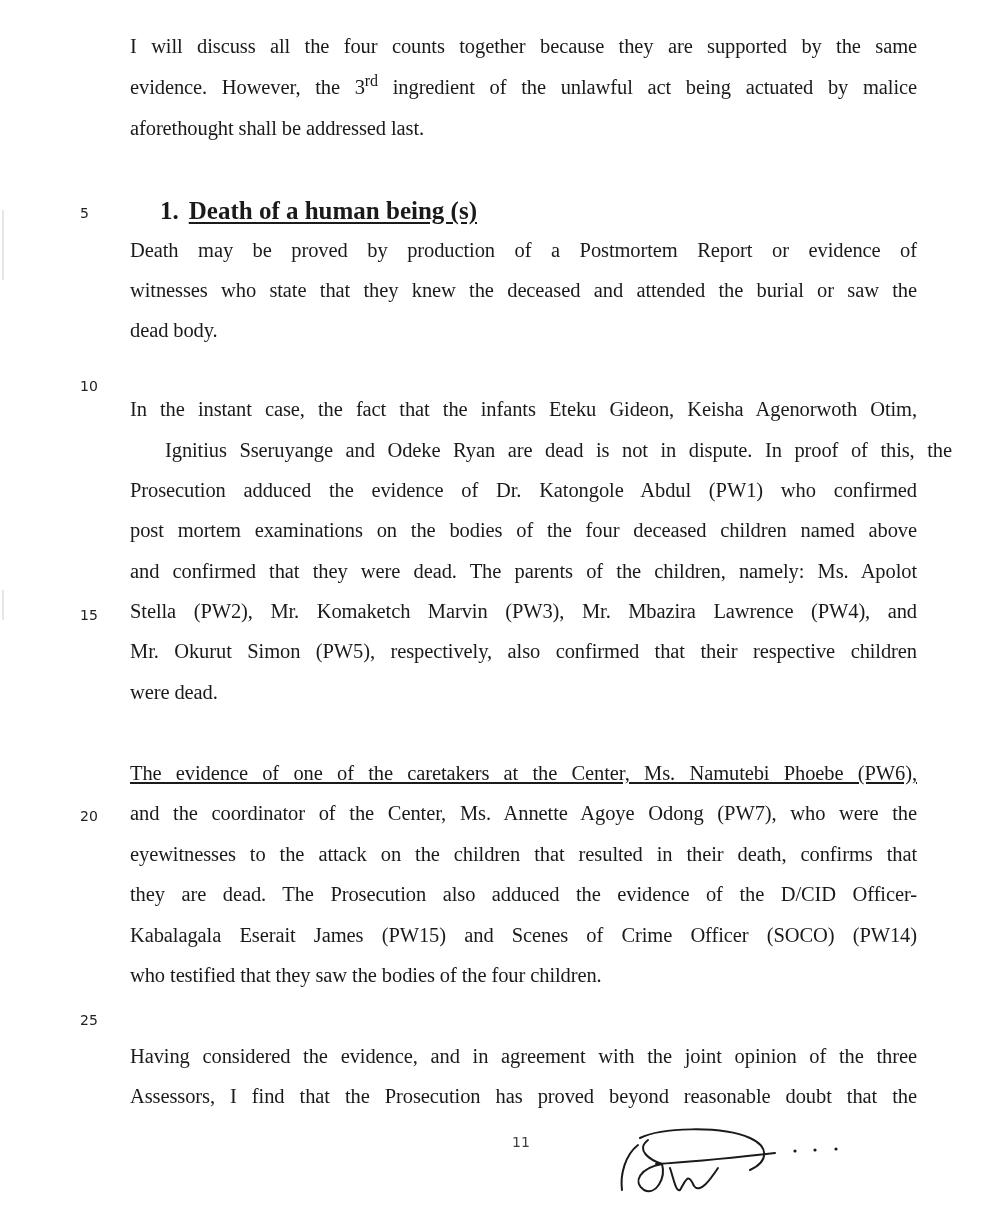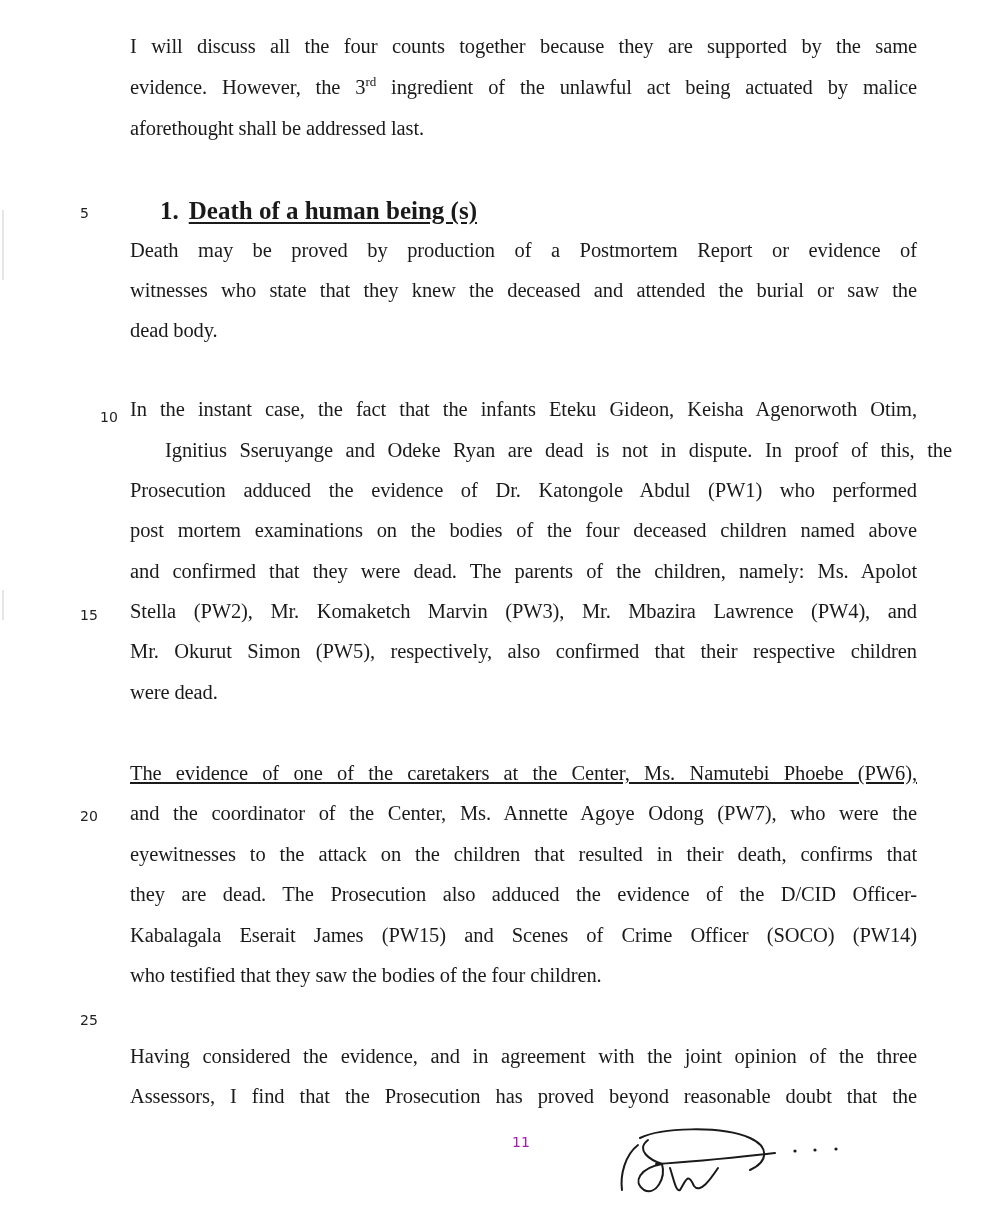--- a/index.html
+++ b/index.html
@@ -45,28 +45,28 @@
   }
   .heading {
     position: absolute;
     left: 160px;
     font-size: 25px;
     font-weight: bold;
     line-height: 24px;
   }
   .heading .num { margin-right: 10px; }
   .heading .title { text-decoration: underline; text-underline-offset: 3px; }
-  sup { font-size: 13px; line-height: 0; vertical-align: super; }
+  sup { font-size: 16px; line-height: 0; vertical-align: super; }
   .page-number {
     position: absolute;
     left: 512px;
     top: 1134px;
     font-family: "DejaVu Sans", "Liberation Sans", sans-serif;
     font-size: 14px;
-    color: #a21caf;
+    color: #404040;
   }
   .signature {
     position: absolute;
     left: 600px;
     top: 1120px;
     width: 260px;
     height: 90px;
   }
   .edge-mark {
     position: absolute;
@@ -93,25 +93,25 @@
   <div class="heading" style="top:199px;">
     <span class="num">1.</span><span class="title">Death of a human being (s)</span>
   </div>
 
   <div>
     <div class="line" style="top:238px;">Death may be proved by production of a Postmortem Report or evidence of</div>
     <div class="line" style="top:278px;">witnesses who state that they knew the deceased and attended the burial or saw the</div>
     <div class="line last" style="top:318px;">dead body.</div>
   </div>
 
-  <div class="lnum" style="top:409px;margin-left:20px;">10</div>
+  <div class="lnum" style="top:378px;">10</div>
   <div>
     <div class="line" style="top:397px;">In the instant case, the fact that the infants Eteku Gideon, Keisha Agenorwoth Otim,</div>
     <div class="line" style="top:438px;margin-left:35px;">Ignitius Sseruyange and Odeke Ryan are dead is not in dispute. In proof of this, the</div>
-    <div class="line" style="top:478px;">Prosecution adduced the evidence of Dr. Katongole Abdul (PW1) who performed</div>
+    <div class="line" style="top:478px;">Prosecution adduced the evidence of Dr. Katongole Abdul (PW1) who confirmed</div>
     <div class="line" style="top:518px;">post mortem examinations on the bodies of the four deceased children named above</div>
     <div class="line" style="top:559px;">and confirmed that they were dead. The parents of the children, namely: Ms. Apolot</div>
     <div class="line" style="top:599px;">Stella (PW2), Mr. Komaketch Marvin (PW3), Mr. Mbazira Lawrence (PW4), and</div>
     <div class="line" style="top:639px;">Mr. Okurut Simon (PW5), respectively, also confirmed that their respective children</div>
     <div class="line last" style="top:680px;">were dead.</div>
   </div>
   <div class="lnum" style="top:607px;">15</div>
 
   <div>
     <div class="line" style="top:761px;text-decoration:underline;">The evidence of one of the caretakers at the Center, Ms. Namutebi Phoebe (PW6),</div>

